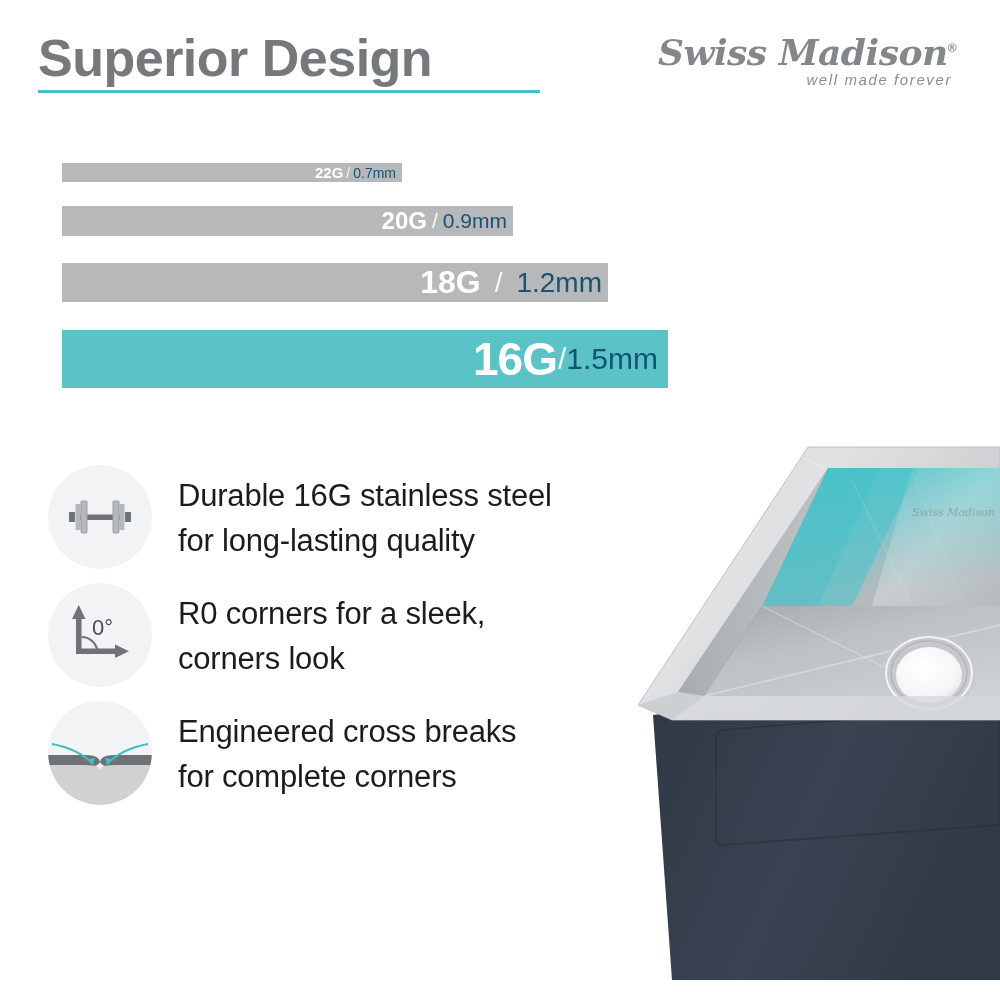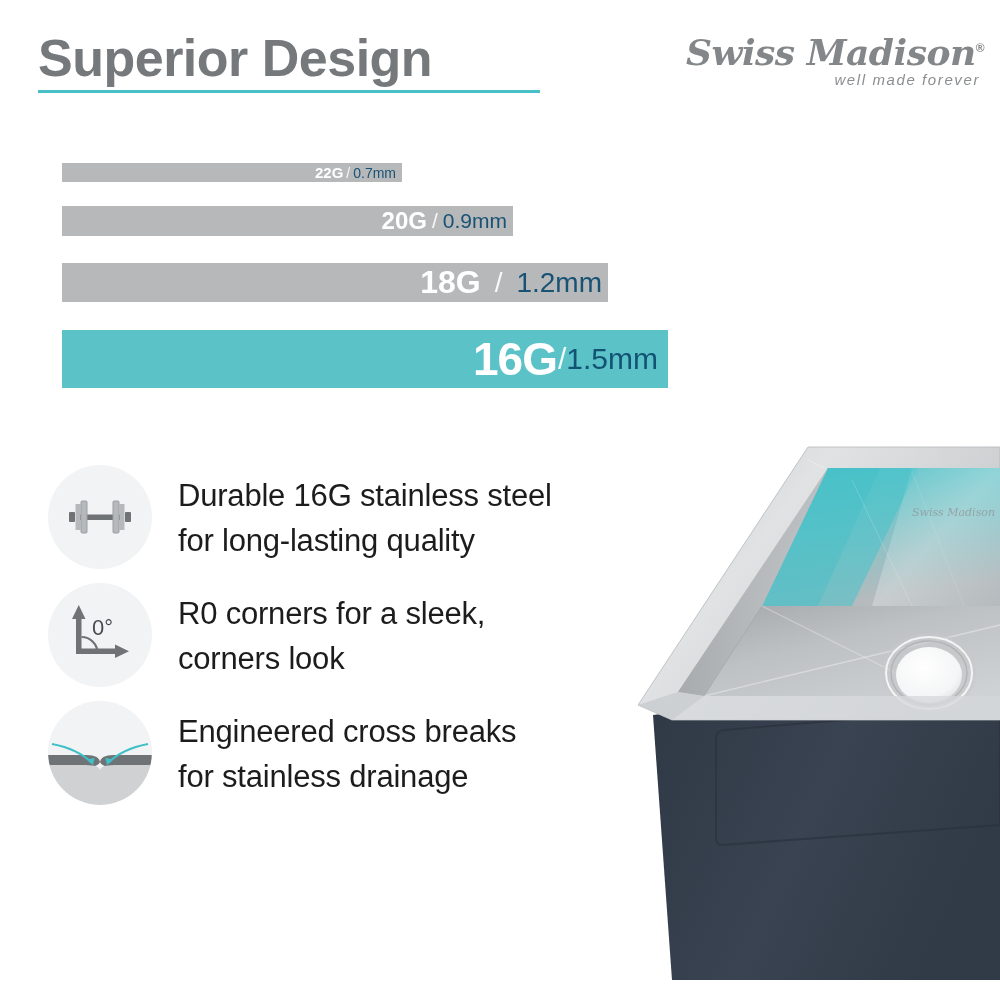--- a/index.html
+++ b/index.html
@@ -50,21 +50,21 @@
     top: 66px;
     width: 502px;
     height: 3px;
     background: #49c0c8;
     z-index: 1;
   }
 
   
   #logo-block {
     position: absolute;
-    right: 16px;
+    right: 44px;
     top: 28px;
     width: 300px;
     height: 68px;
     text-align: right;
   }
   #logo-wordmark {
     font-family: "DejaVu Serif", serif;
     font-style: italic;
     font-weight: bold;
     font-size: 36px;
@@ -283,21 +283,21 @@
             <path d="M-4 64 L38 64 Q52 64 52 70 Q52 64 66 64 L108 64 L108 110 L-4 110 Z" fill="#cfd1d3"></path>
             <path d="M4 43 Q30 48 44 62" fill="none" stroke="#3fbfc6" stroke-width="2.2"></path>
             <polygon points="45,64 38.5,58.5 46.5,57" fill="#3fbfc6"></polygon>
             <path d="M100 43 Q74 48 60 62" fill="none" stroke="#3fbfc6" stroke-width="2.2"></path>
             <polygon points="59,64 65.5,58.5 57.5,57" fill="#3fbfc6"></polygon>
           </g>
         </svg>
       </div>
       <div class="feature-text">
         <span class="ln">Engineered cross breaks</span>
-        <span class="ln">for stainless drainage</span>
+        <span class="ln">for complete corners</span>
       </div>
     </div>
 
   </div>
 
   <div id="sink-photo">
     <svg width="388" height="560" viewBox="0 0 388 560">
       <defs>
         <linearGradient id="tealRefl" x1="0" y1="0" x2="0.25" y2="1">
           <stop offset="0%" stop-color="#4cc6cd"></stop>

